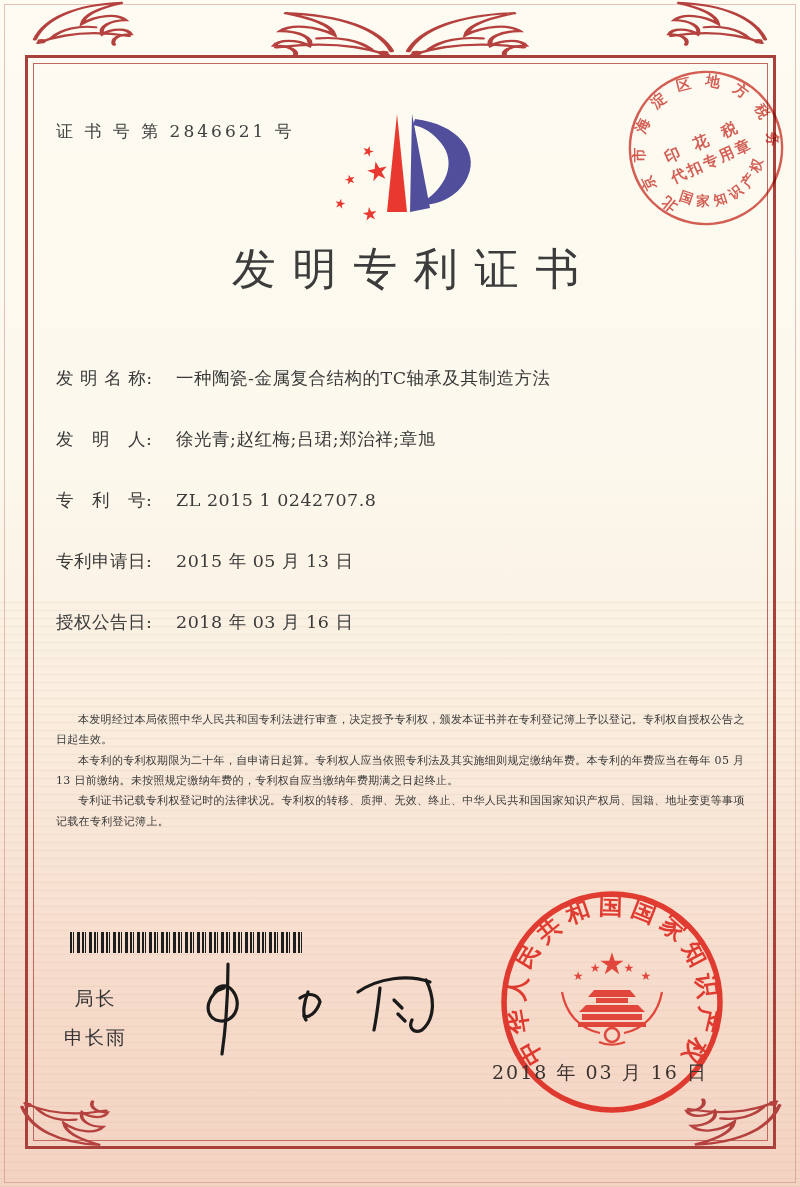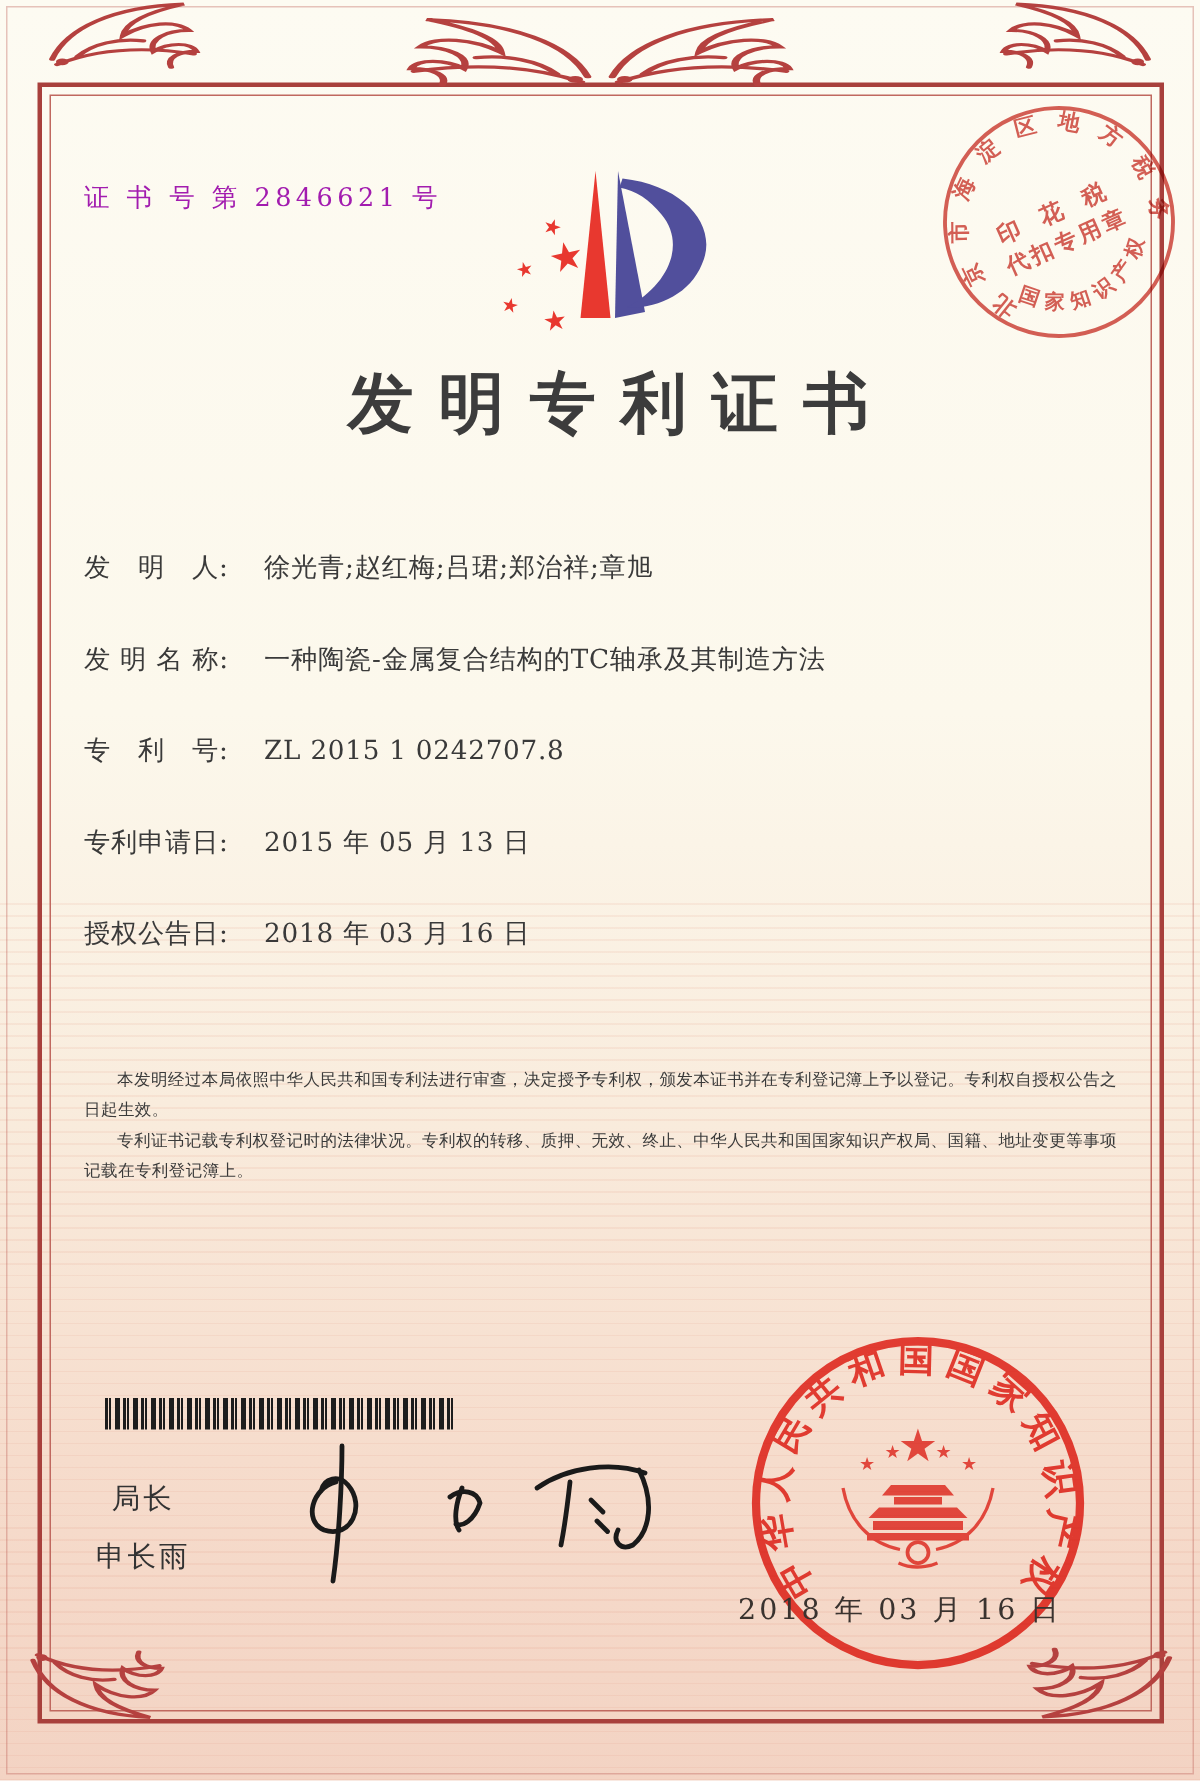--- a/index.html
+++ b/index.html
@@ -22,26 +22,26 @@
   .ornament { position:absolute; z-index:2; }
   .orn-top-center { left:268px; top:4px; width:264px; height:58px; display:flex; }
   .orn-top-center svg { width:132px; height:58px; }
   .orn-top-center svg.flip { transform:scaleX(-1); }
   .orn-tl { left:28px; top:-6px; width:108px; height:56px; }
   .orn-tr { left:664px; top:-6px; width:108px; height:56px; transform:scaleX(-1); }
   .orn-br { left:682px; top:1094px; width:104px; height:60px; transform:scale(-1,-1); }
   .orn-bl { left:16px; top:1096px; width:96px; height:58px; transform:scaleY(-1); }
   .ornament svg { width:100%; height:100%; }
 
-  .cert-no { position:absolute; left:56px; top:120px; z-index:3; font-size:17px; letter-spacing:3px; color:#a21caf; }
+  .cert-no { position:absolute; left:56px; top:120px; z-index:3; font-size:17px; letter-spacing:3px; color:#404040; }
 
   .logo { position:absolute; left:328px; top:88px; width:160px; height:138px; z-index:3; }
 
   .title { position:absolute; left:11px; right:0; top:240px; z-index:3; text-align:center;
-           font-size:44px; font-weight:700; letter-spacing:0.38em; text-indent:0.38em; color:#3c3c3c; }
+           font-size:44px; font-weight:400; letter-spacing:0.38em; text-indent:0.38em; color:#3c3c3c; }
 
   .fields { position:absolute; left:56px; top:366px; width:700px; z-index:3; font-size:17.5px; color:#3a3a3a; }
   .frow { margin-bottom:37px; letter-spacing:0.5px; }
   .flabel { display:inline-block; min-width:114px; }
   .fvalue { letter-spacing:0.5px; }
 
   .paras { position:absolute; left:56px; top:710px; width:692px; z-index:3;
            font-size:11px; line-height:1.85; color:#3a3a3a; letter-spacing:0.3px; }
   .paras p { text-indent:2em; }
 
@@ -125,43 +125,44 @@
     <text x="22" y="96" font-size="13" fill="#e8382f" text-anchor="middle" transform="rotate(-15 22 92)">★</text>
     <text x="12" y="120" font-size="13" fill="#e8382f" text-anchor="middle" transform="rotate(12 12 116)">★</text>
     <text x="42" y="132" font-size="18" fill="#e8382f" text-anchor="middle" transform="rotate(-8 42 126)">★</text>
   </svg>
 </div>
 
 <div class="title">发明专利证书</div>
 
 <div class="fields">
   <div class="frow">
+    <span class="flabel">发 明 名 称:</span>
+    <span class="fvalue">一种陶瓷-金属复合结构的TC轴承及其制造方法</span>
+  </div>
+  <div class="frow">
     <span class="flabel">发　明　人:</span>
     <span class="fvalue">徐光青;赵红梅;吕珺;郑治祥;章旭</span>
   </div>
   <div class="frow">
-    <span class="flabel">发 明 名 称:</span>
-    <span class="fvalue">一种陶瓷-金属复合结构的TC轴承及其制造方法</span>
-  </div>
-  <div class="frow">
     <span class="flabel">专　利　号:</span>
     <span class="fvalue">ZL 2015 1 0242707.8</span>
   </div>
   <div class="frow">
     <span class="flabel">专利申请日:</span>
     <span class="fvalue">2015 年 05 月 13 日</span>
   </div>
   <div class="frow">
     <span class="flabel">授权公告日:</span>
     <span class="fvalue">2018 年 03 月 16 日</span>
   </div>
 </div>
 
 <div class="paras">
   <p>本发明经过本局依照中华人民共和国专利法进行审查，决定授予专利权，颁发本证书并在专利登记簿上予以登记。专利权自授权公告之日起生效。</p>
+  <p>本专利的专利权期限为二十年，自申请日起算。专利权人应当依照专利法及其实施细则规定缴纳年费。本专利的年费应当在每年 05 月 13 日前缴纳。未按照规定缴纳年费的，专利权自应当缴纳年费期满之日起终止。</p>
   <p>专利证书记载专利权登记时的法律状况。专利权的转移、质押、无效、终止、中华人民共和国国家知识产权局、国籍、地址变更等事项记载在专利登记簿上。</p>
 </div>
 
 <div class="barcode"></div>
 
 <div class="director">
   <div>局长</div>
   <div>申长雨</div>
 </div>
 

